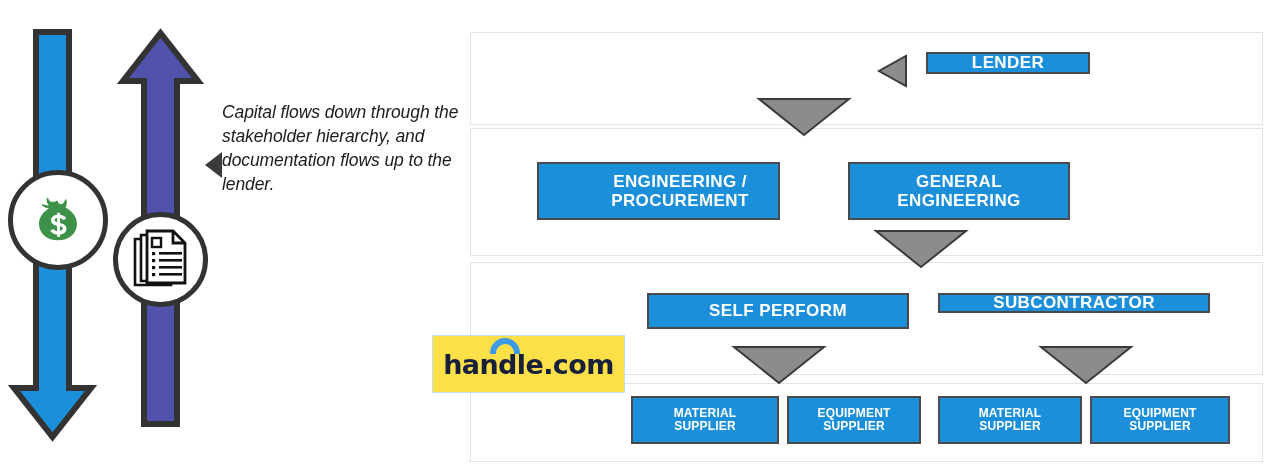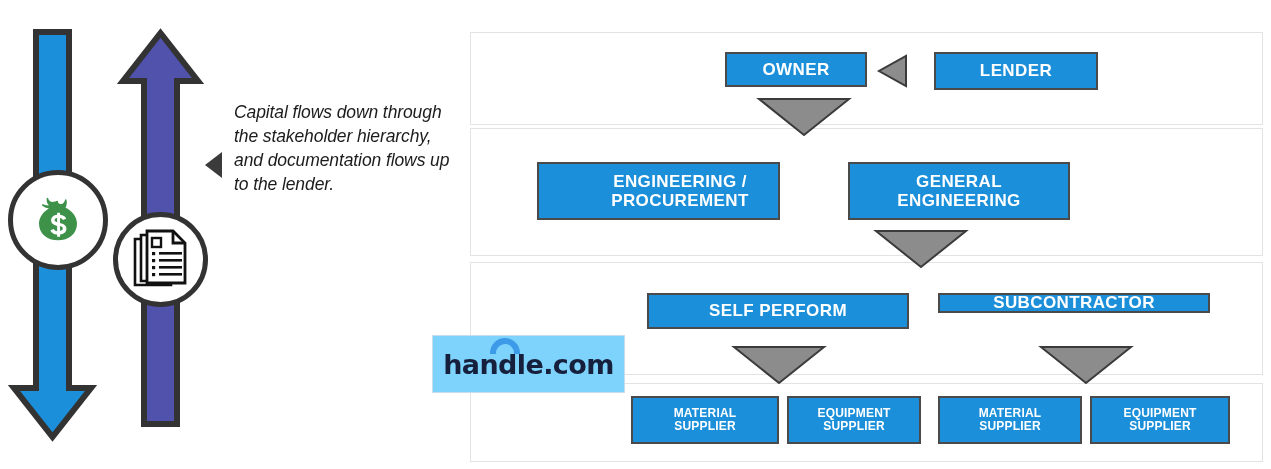--- a/index.html
+++ b/index.html
@@ -63,21 +63,20 @@
   #caption-marker {
     width: 0;
     height: 0;
     border-top: 13px solid transparent;
     border-bottom: 13px solid transparent;
     border-right: 17px solid #3b3b3b;
     margin-top: 52px;
     flex: 0 0 auto;
   }
   #caption-text {
-    margin-left: 12px;
     font-family: "Liberation Sans", sans-serif;
     font-style: italic;
     font-size: 17.5px;
     line-height: 24px;
     color: #1c1c1c;
     letter-spacing: -0.1px;
   }
 
   
   .tier-panel {
@@ -106,21 +105,21 @@
     color: #ffffff;
     font-family: "Liberation Sans", sans-serif;
     font-weight: bold;
     line-height: 1.12;
     letter-spacing: 0.4px;
   }
   .node.lg { font-size: 17px; }
   .node.sm { font-size: 12px; letter-spacing: 0.2px; }
 
   #node-owner        { left: 725px; top: 52px;  width: 142px; height: 35px; }
-  #node-lender       { left: 926px; top: 52px;  width: 164px; height: 38px; margin-left: 8px; }
+  #node-lender       { left: 926px; top: 52px;  width: 164px; height: 22px; }
   #node-engineering  { left: 537px; top: 162px; width: 243px; height: 58px; padding-left: 43px; }
   #node-gc           { left: 808px; top: 162px; width: 222px; height: 58px; margin-left: 40px; }
   #node-selfperform  { left: 647px; top: 293px; width: 262px; height: 36px; }
   #node-subcontractor{ left: 938px; top: 293px; width: 272px; height: 20px; }
   #node-mat-1        { left: 631px; top: 396px; width: 148px; height: 48px; }
   #node-equ-1        { left: 787px; top: 396px; width: 134px; height: 48px; }
   #node-mat-2        { left: 938px; top: 396px; width: 144px; height: 48px; }
   #node-equ-2        { left: 1090px; top: 396px; width: 140px; height: 48px; }
 
   
@@ -128,21 +127,21 @@
     position: absolute;
   }
 
   
   #logo-badge {
     position: absolute;
     left: 432px;
     top: 335px;
     width: 193px;
     height: 58px;
-    background: #7dd3fc;
+    background: #fde047;
     border: 1px solid #c8dced;
     box-sizing: border-box;
     display: flex;
     align-items: center;
     justify-content: center;
   }
   #logo-inner {
     position: relative;
     display: inline-block;
   }
@@ -238,23 +237,20 @@
   </svg>
 
   <svg class="tri" style="left:731px; top:344px;" width="96" height="42">
     <path d="M3 3 L93 3 L48 39 Z" fill="#8c8c8c" stroke="#3b3b3b" stroke-width="2"></path>
   </svg>
 
   <svg class="tri" style="left:1038px; top:344px;" width="96" height="42">
     <path d="M3 3 L93 3 L48 39 Z" fill="#8c8c8c" stroke="#3b3b3b" stroke-width="2"></path>
   </svg>
 
-  <div class="node lg" id="node-owner">
-    <span>OWNER</span>
-  </div>
 
   <div class="node lg" id="node-lender">
     <span>LENDER</span>
   </div>
 
   <div class="node lg" id="node-engineering">
     <span>
       <span>ENGINEERING /</span><br>
       <span>PROCUREMENT</span>
     </span>

